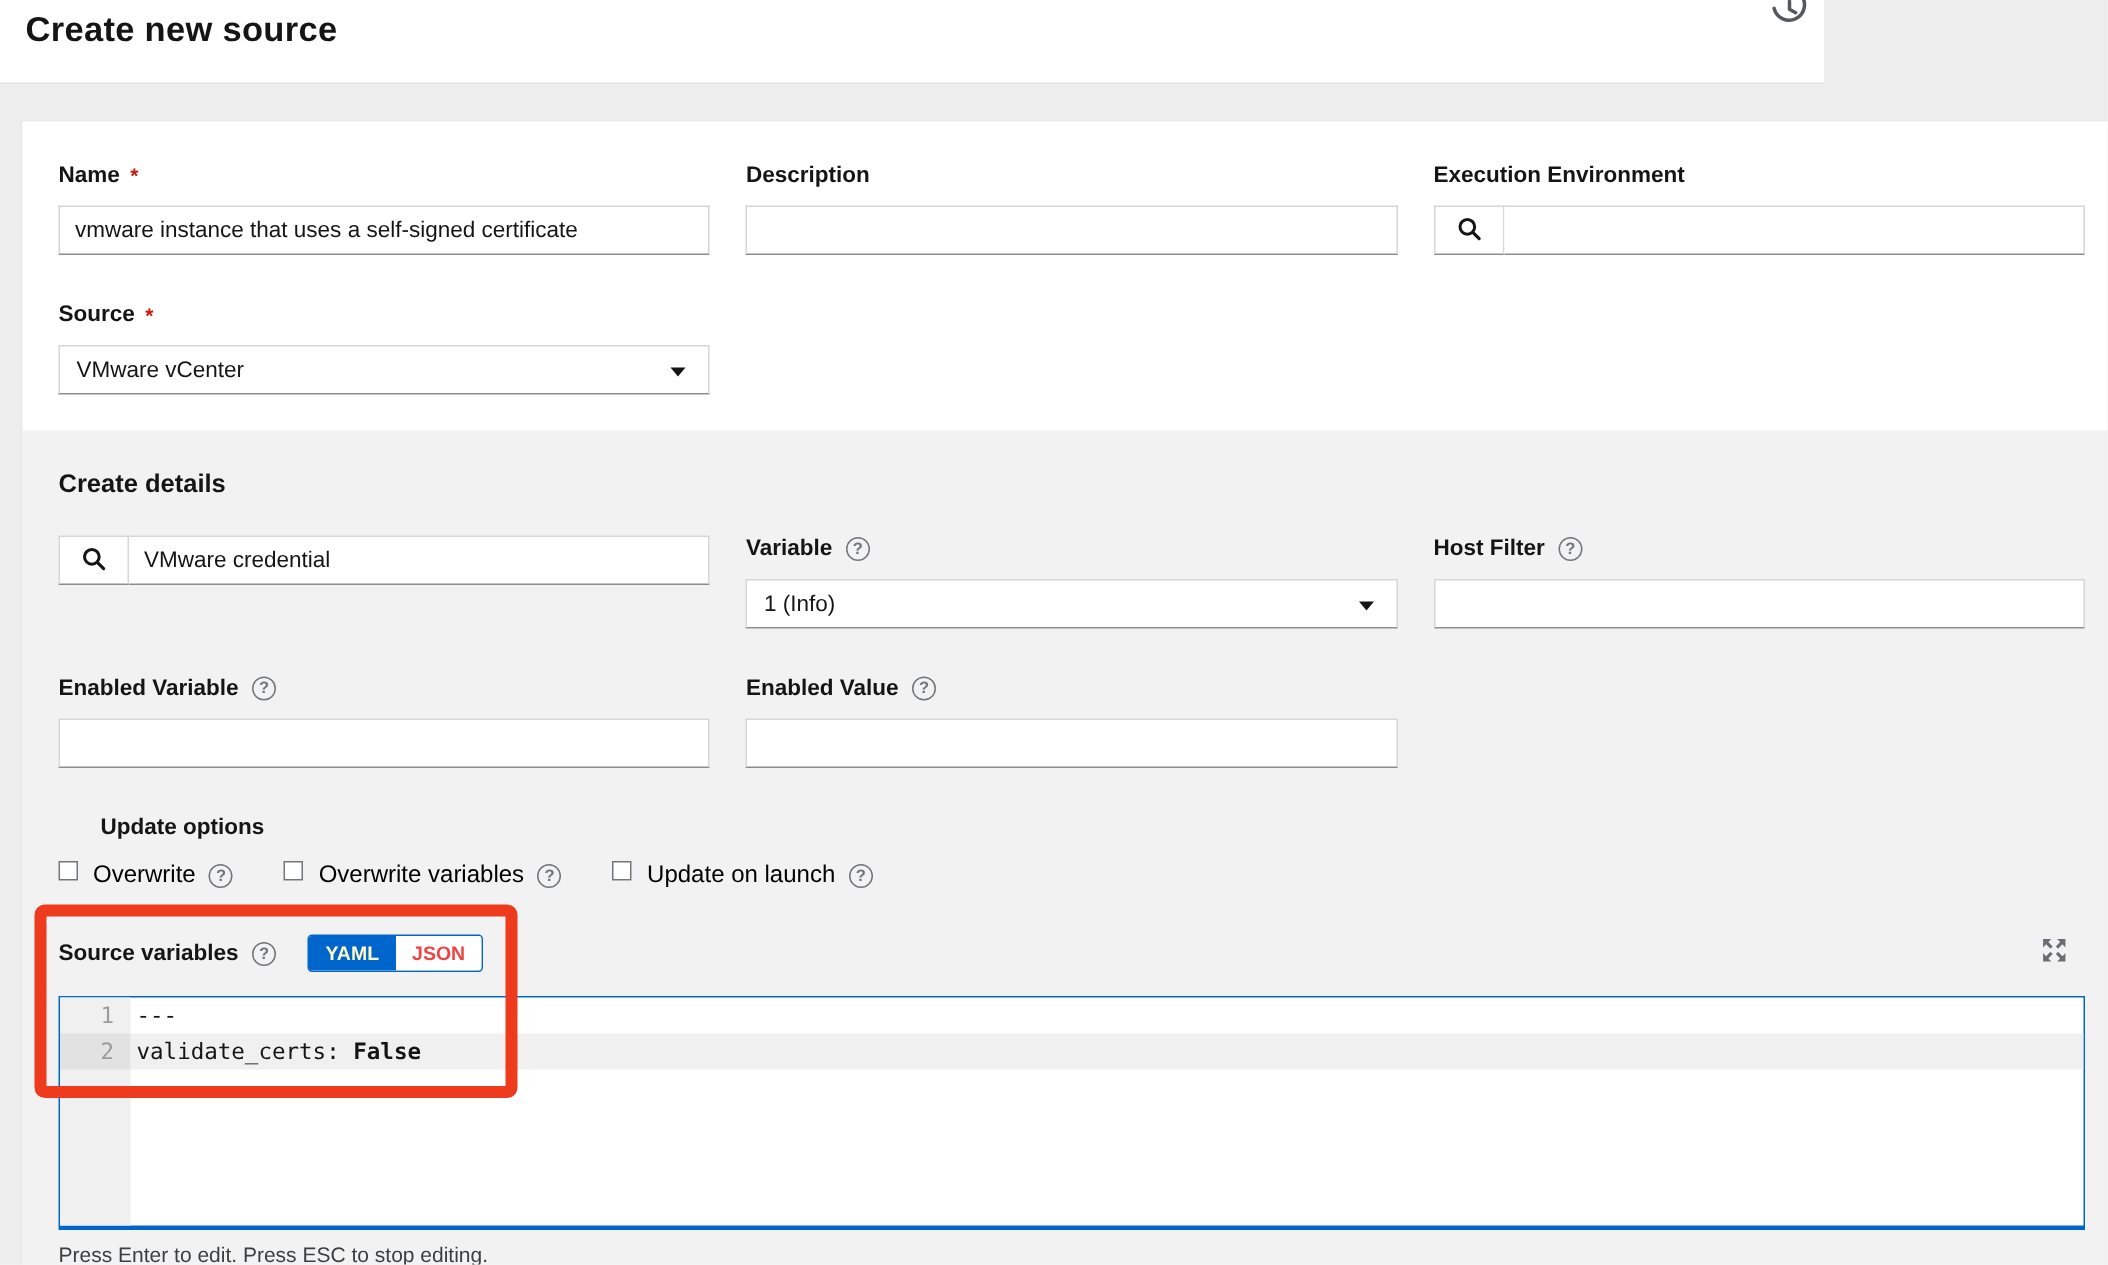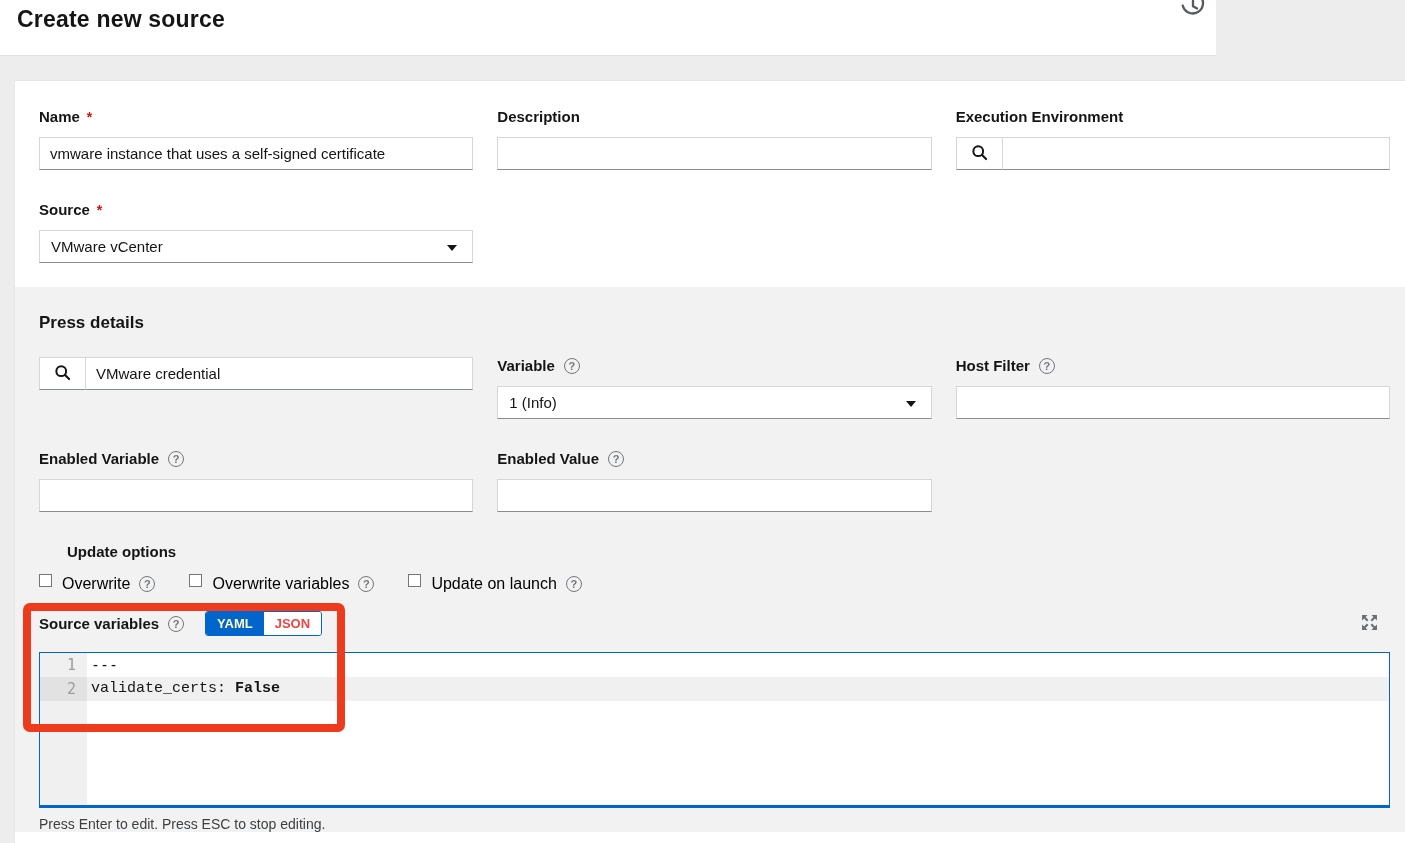--- a/index.html
+++ b/index.html
@@ -43,35 +43,35 @@
   .section-heading { font-size:17px; font-weight:700; margin:2px 0 24px; }
 
   
   .update-label { font-size:15px; font-weight:700; margin-bottom:15px;margin-left:28px; }
   .cb-row { display:flex; align-items:center; }
   .cb-group { display:flex; align-items:center; margin-right:34px; }
   .cb { appearance:none; -webkit-appearance:none; width:13px; height:13px; border:1px solid #72767b; background:#fff; margin:0 10px 0 0; cursor:pointer; position:relative; top:-4px; }
   .cb-label { font-size:16px; color:#000000; cursor:pointer; }
 
   
-  .sv-header { display:flex; align-items:center; justify-content:space-between; margin-top:18px; }
+  .sv-header { display:flex; align-items:flex-start; justify-content:space-between; margin-top:30px; }
   .sv-left { display:flex; align-items:center; }
   .toggle-group { display:flex; border:1px solid #0066cc; border-radius:3px; overflow:hidden; margin-left:21px; }
   .toggle-btn { font-family:"Liberation Sans",sans-serif; font-size:13px; font-weight:700; padding:4px 11px; border:none; cursor:pointer; background:#fff; color:#ef4444; }
   .toggle-btn.selected { background:#0066cc; color:#fef9c3; }
   .expand-btn { background:none; border:none; cursor:pointer; padding:2px; margin-right:10px; }
 
   
   .editor { display:flex; margin-top:16px; height:156px; background:#fff; border:1px solid #0066cc; border-bottom-width:3px; font-family:"DejaVu Sans Mono",monospace; font-size:15px; line-height:24px; cursor:text; }
   .gutter { width:47px; flex:none; background:#f0f0f0; }
   .gutter-cell { height:24px; text-align:right; padding-right:11px; color:#9c9c9c; }
   .gutter-cell.active { background:#e2e2e2; }
   .code-area { flex:1; overflow:hidden; }
   .code-line { height:24px; padding-left:4px; white-space:pre; color:#151515; }
-  .code-line.active { background:#f0f0f0;font-family:Liberation Mono, monospace; }
+  .code-line.active { background:#f0f0f0; }
   .code-bold { font-weight:700; }
 
   .editor-hint { font-size:14px; color:#3c3f42; margin-top:8px; }
 
   
   .annotation-box { position:absolute; left:23px; top:603px; width:322px; height:129px; border:8px solid #ee3a1d; border-radius:7px; pointer-events:none; z-index:20; }
 </style>
 </head>
 <body>
 
@@ -123,21 +123,21 @@
           <div class="field-label req">Source</div>
           <div class="select">
             <span>VMware vCenter</span>
             <span class="caret"></span>
           </div>
         </div>
       </div>
     </div>
 
     <div class="section-b">
-      <h2 class="section-heading">Press details</h2>
+      <h2 class="section-heading">Create details</h2>
 
       <div class="grid3">
         <div>
           <div class="input-group">
             <button class="search-btn">
               <span>
                 <svg viewBox="0 0 16 16" width="17" height="17">
                     <circle cx="6.8" cy="6.8" r="4.6" fill="none" stroke="#151515" stroke-width="1.9"></circle>
                     <line x1="10.4" y1="10.4" x2="14.2" y2="14.2" stroke="#151515" stroke-width="2" stroke-linecap="round"></line>
                   </svg>

